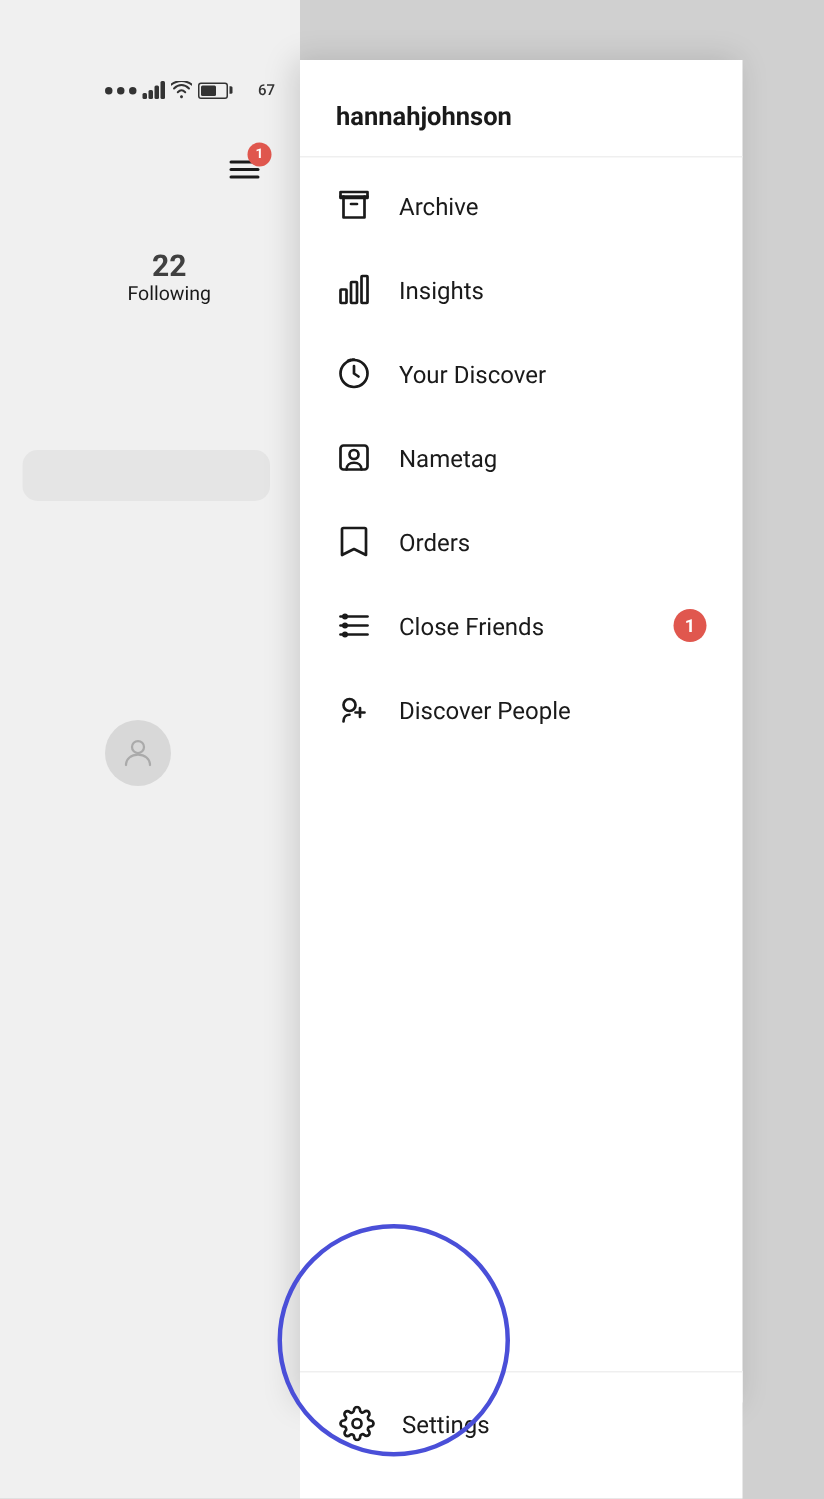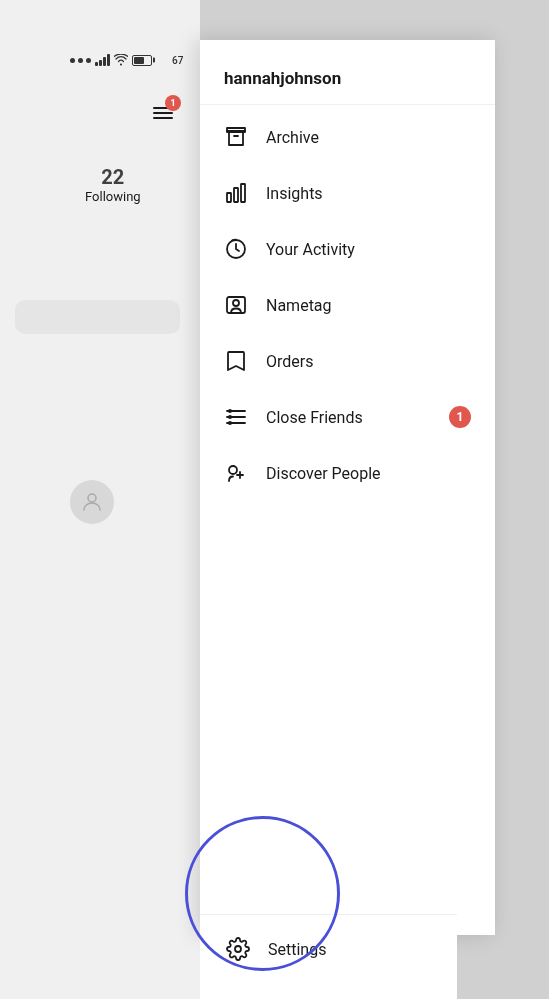--- a/index.html
+++ b/index.html
@@ -220,21 +220,21 @@
       font-size: 12px;
       display: flex; align-items: center; justify-content: center;
       font-weight: bold;
     }
 
     
     .settings-area {
       position: absolute;
       bottom: 0;
       left: 200px;
-      width: 257px;
+      width: 295px;
       padding: 20px 24px 36px 24px;
       background: #ffffff;
       border-top: 1px solid #efefef;
     }
 
     .settings-item {
       display: flex;
       align-items: center;
       cursor: pointer;
     }
@@ -345,21 +345,21 @@
     </li>
 
     <li class="menu-item">
       <div class="menu-item-icon">
         <svg width="24" height="24" viewBox="0 0 24 24" fill="none" stroke="#1a1a1a" stroke-width="1.8" stroke-linecap="round" stroke-linejoin="round">
           <circle cx="12" cy="12" r="9"></circle>
           <path d="M12 7v5l3 2"></path>
           <path d="M8 3.5 C9.2 3 10.5 2.7 12 2.7" stroke-dasharray="2 1"></path>
         </svg>
       </div>
-      <span class="menu-item-label">Your Activity</span>
+      <span class="menu-item-label">Your Discover</span>
     </li>
 
     <li class="menu-item">
       <div class="menu-item-icon">
         <svg width="24" height="24" viewBox="0 0 24 24" fill="none" stroke="#1a1a1a" stroke-width="1.8" stroke-linecap="round" stroke-linejoin="round">
           <rect x="3" y="4" width="18" height="16" rx="2"></rect>
           <circle cx="12" cy="10" r="3"></circle>
           <path d="M7 20 C7 17 9.2 15.5 12 15.5 C14.8 15.5 17 17 17 20"></path>
         </svg>
       </div>

